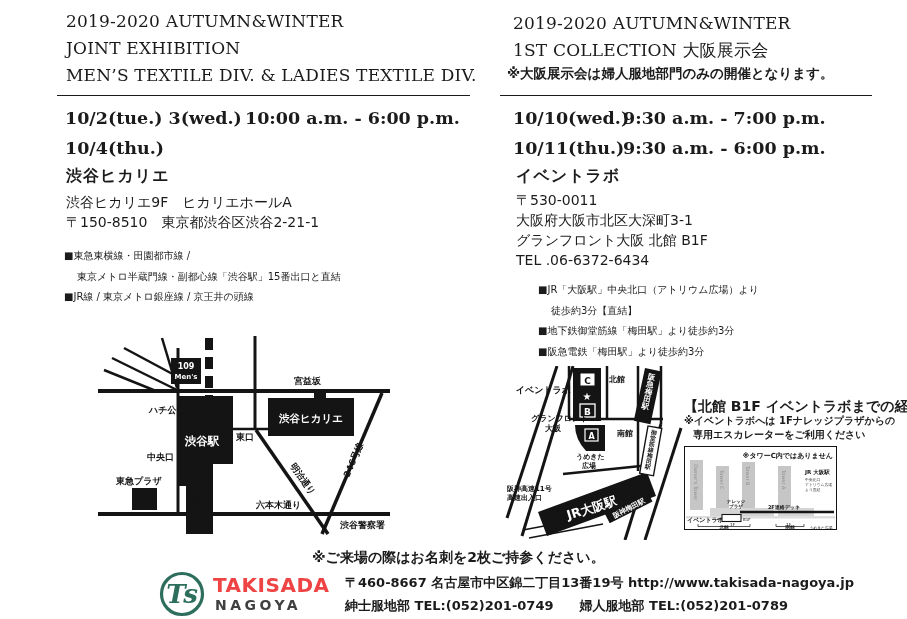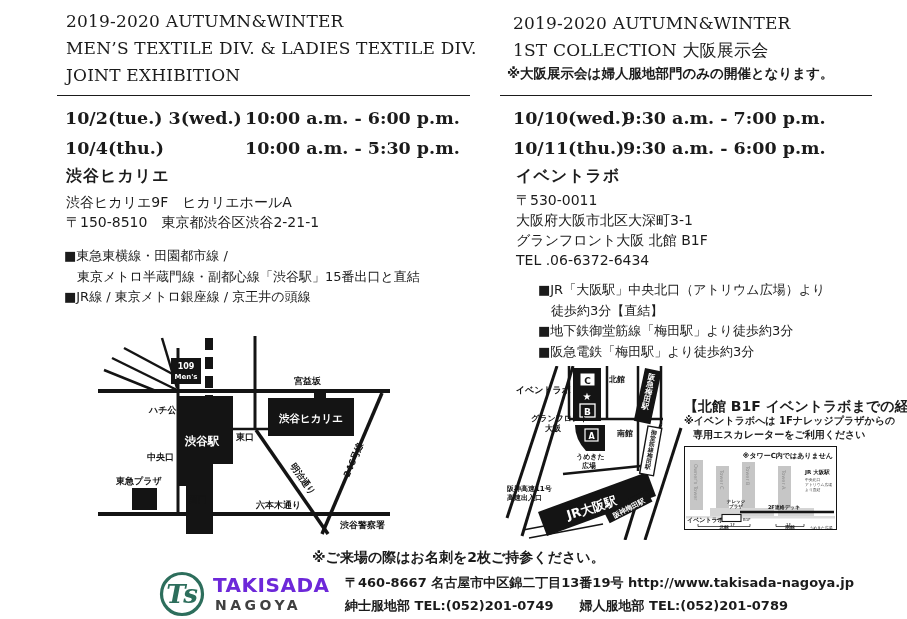--- a/index.html
+++ b/index.html
@@ -8,52 +8,51 @@
   .abs{position:absolute;white-space:nowrap;}
   .serif{font-family:"DejaVu Serif","Liberation Serif",serif;}
   .title-line{font-size:17px;line-height:27px;font-weight:normal;letter-spacing:.2px;}
   .rule{position:absolute;border:none;border-top:1.6px solid #1b1b1b;margin:0;}
   .srow{display:flex;font-weight:bold;font-size:17.5px;line-height:30px;}
   .sdate{display:inline-block;}
   .sdate.w-l{width:180px;}
   .sdate.w-r{width:110px;}
   .venue-name{font-size:16px;font-weight:bold;letter-spacing:1px;}
   .vline{font-size:14px;line-height:20px;}
-  .aline{font-size:13px;line-height:20.5px;}
+  .aline{font-size:10px;line-height:20.5px;}
   .aline.indent{padding-left:13px;}
   .note-b{font-size:13.5px;font-weight:bold;}
   .inset-h{font-size:10px;line-height:14.5px;font-weight:bold;}
   .inset-h .first{font-size:14px;}
   .inset-h .third{padding-left:9px;}
   svg text{font-family:"DejaVu Sans","Liberation Sans",sans-serif;}
   .footer-note{font-size:14px;font-weight:bold;}
   .addr{font-size:13px;font-weight:bold;}
   .logo-name{font-size:20px;font-weight:bold;letter-spacing:.5px;}
   .logo-sub{font-size:14px;font-weight:bold;letter-spacing:3.5px;}
 </style>
 </head>
 <body>
 
 <div class="page">
 
   <div class="abs serif" style="left:66px;top:8px;">
     <div class="title-line">2019-2020  AUTUMN&amp;WINTER</div>
+    <div class="title-line">JOINT EXHIBITION</div>
     <div class="title-line">MEN’S TEXTILE DIV. &amp; LADIES TEXTILE DIV.</div>
-    <div class="title-line">JOINT EXHIBITION</div>
   </div>
   <hr class="rule" style="left:57px;top:95px;width:413px;">
 
   <div class="abs serif" style="left:65px;top:103px;">
     <div class="srow">
       <span class="sdate w-l">10/2(tue.) 3(wed.)</span>
       <span class="stime">10:00 a.m. - 6:00 p.m.</span>
     </div>
     <div class="srow">
       <span class="sdate w-l">10/4(thu.)</span>
-      <span class="stime">10:00 a.m. - 5:30 p.m.</span>
     </div>
   </div>
 
   <div class="abs venue-name" style="left:66px;top:166px;">渋谷ヒカリエ</div>
   <div class="abs" style="left:66px;top:192px;">
     <div class="vline">渋谷ヒカリエ9F　ヒカリエホールA</div>
     <div class="vline">〒150-8510　東京都渋谷区渋谷2-21-1</div>
   </div>
 
   <div class="abs" style="left:64px;top:246px;">
@@ -234,19 +233,19 @@
     <text x="106" y="83" font-size="4.8" font-weight="bold" fill="#141414" text-anchor="middle">南館</text>
     <text x="137" y="83" font-size="3.8" fill="#141414" text-anchor="middle">うめきた広場</text>
   </svg>
 
   <div class="abs footer-note" style="left:312px;top:549px;">※ご来場の際はお名刺を2枚ご持参ください。</div>
 
   <svg class="abs" style="left:157px;top:570px;" width="52" height="48" viewBox="0 0 52 48">
     <circle cx="25" cy="24" r="20.5" fill="none" stroke="#2d6e5c" stroke-width="3.2"></circle>
     <text x="25" y="33" font-size="26" font-style="italic" font-weight="bold" fill="#2d6e5c" text-anchor="middle" style="font-family:'DejaVu Serif','Liberation Serif',serif;">Ts</text>
   </svg>
-  <div class="abs logo-name" style="left:213px;top:573px;color:#6d28d9;">TAKISADA</div>
+  <div class="abs logo-name" style="left:213px;top:573px;color:#ef4444;">TAKISADA</div>
   <div class="abs logo-sub" style="left:215px;top:597px;color:#404040;">NAGOYA</div>
 
   <div class="abs addr" style="left:345px;top:574px;">〒460-8667  名古屋市中区錦二丁目13番19号  http://www.takisada-nagoya.jp</div>
   <div class="abs addr" style="left:345px;top:597px;">紳士服地部  TEL:(052)201-0749　　婦人服地部  TEL:(052)201-0789</div>
 
 </div>
 
 </body></html>

